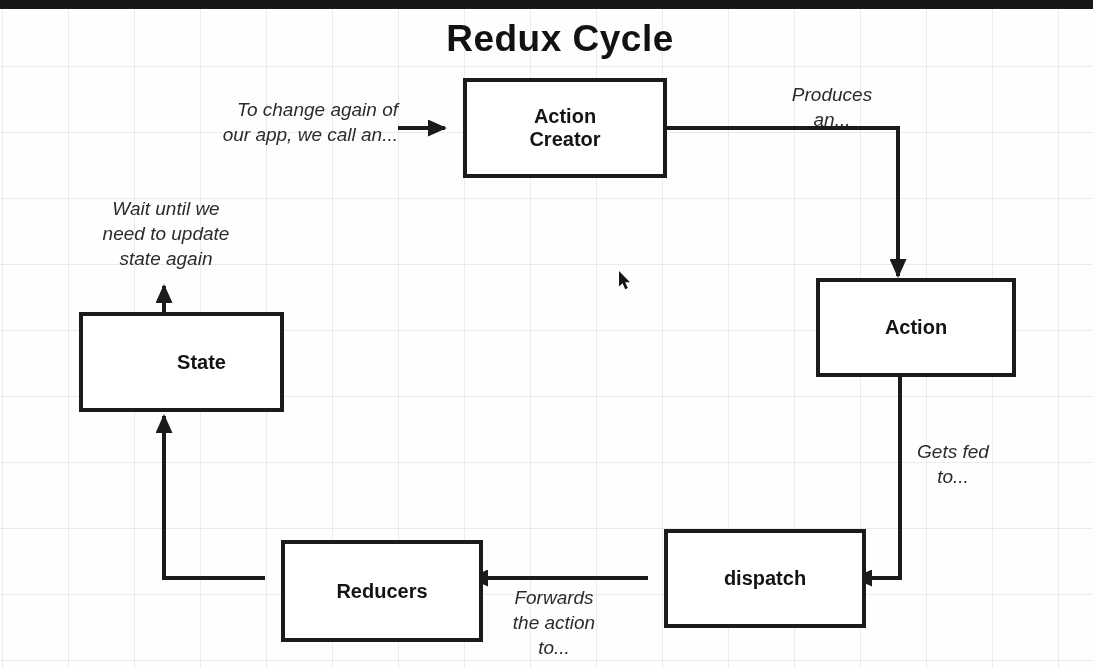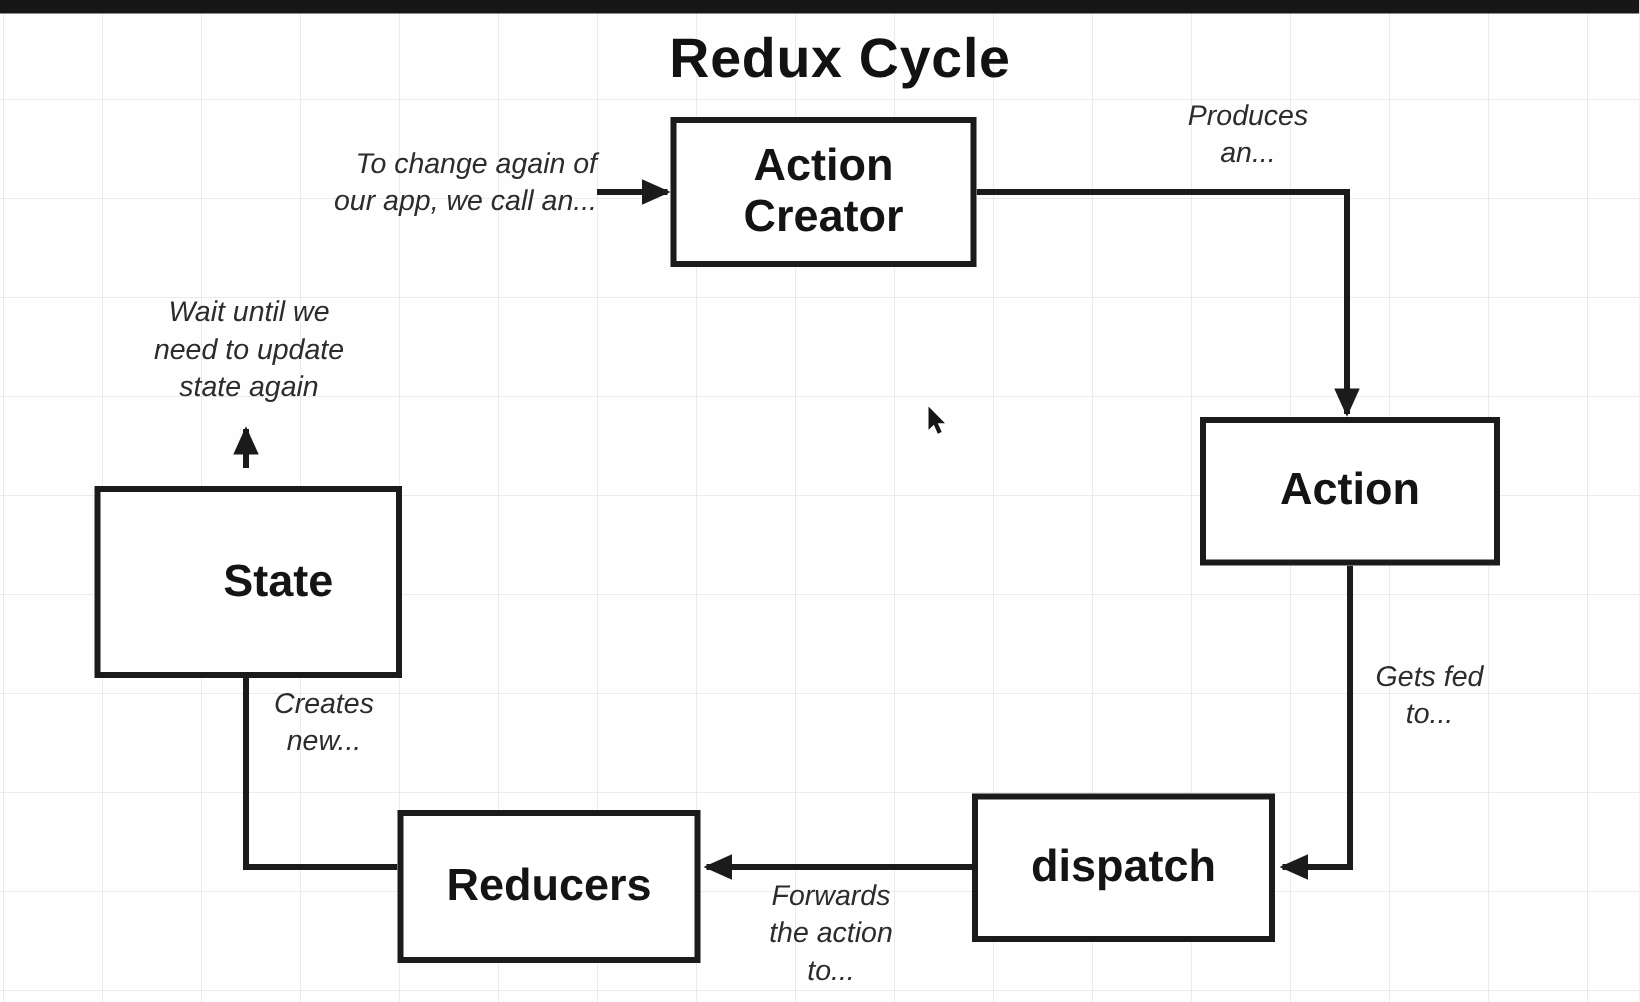--- a/index.html
+++ b/index.html
@@ -27,38 +27,39 @@
     letter-spacing:0.5px;
     color:#121212;
   }
   .node{
     position:absolute;
     box-sizing:border-box;
     background:#ffffff;
     border:4px solid #1b1b1b;
     display:flex;align-items:center;justify-content:center;
     text-align:center;
-    font-size:30px;font-weight:bold;color:#141414;
+    font-size:20px;font-weight:bold;color:#141414;
     line-height:1.15;
     white-space:pre-line;
+    margin-left:16px;
   }
   .node-action-creator{left:447px;top:78px;width:204px;height:100px;}
   .node-action{left:800px;top:278px;width:200px;height:99px;}
   .node-dispatch{left:648px;top:529px;width:202px;height:99px;}
   .node-reducers{left:265px;top:540px;width:202px;height:102px;}
-  .node-state{left:63px;top:324px;width:205px;height:128px;padding-left:40px;}
+  .node-state{left:63px;top:312px;width:205px;height:100px;padding-left:40px;}
   .note{
     position:absolute;
     font-size:19px;font-style:italic;color:#2c2c2c;
     line-height:1.32;
     text-align:center;
     white-space:pre-line;
   }
   .note-call-an{left:188px;top:97px;width:210px;text-align:right;}
-  .note-produces{left:762px;top:65px;width:140px;}
+  .note-produces{left:762px;top:82px;width:140px;}
   .note-gets-fed{left:883px;top:439px;width:140px;}
   .note-forwards{left:484px;top:585px;width:140px;}
   .note-creates-new{left:146px;top:457px;width:140px;}
   .note-wait{left:86px;top:196px;width:160px;}
   .arrows{position:absolute;left:0;top:0;}
   .cursor{position:absolute;left:618px;top:271px;}
 </style>
 </head>
 <body>
 
@@ -91,22 +92,20 @@
 
   <div class="note note-call-an">To change again of
 our app, we call an...</div>
   <div class="note note-produces">Produces
 an...</div>
   <div class="note note-gets-fed">Gets fed
 to...</div>
   <div class="note note-forwards">Forwards
 the action
 to...</div>
-  <div class="note note-creates-new">Creates
-new...</div>
   <div class="note note-wait">Wait until we
 need to update
 state again</div>
 
   <svg class="cursor" width="14" height="20" viewBox="0 0 14 20">
     <path d="M1,0 L1,15.5 L4.6,12.2 L7.2,18.2 L9.8,17 L7.2,11.2 L12,11.2 Z" fill="#161616"></path>
   </svg>
 
 </div>
 

